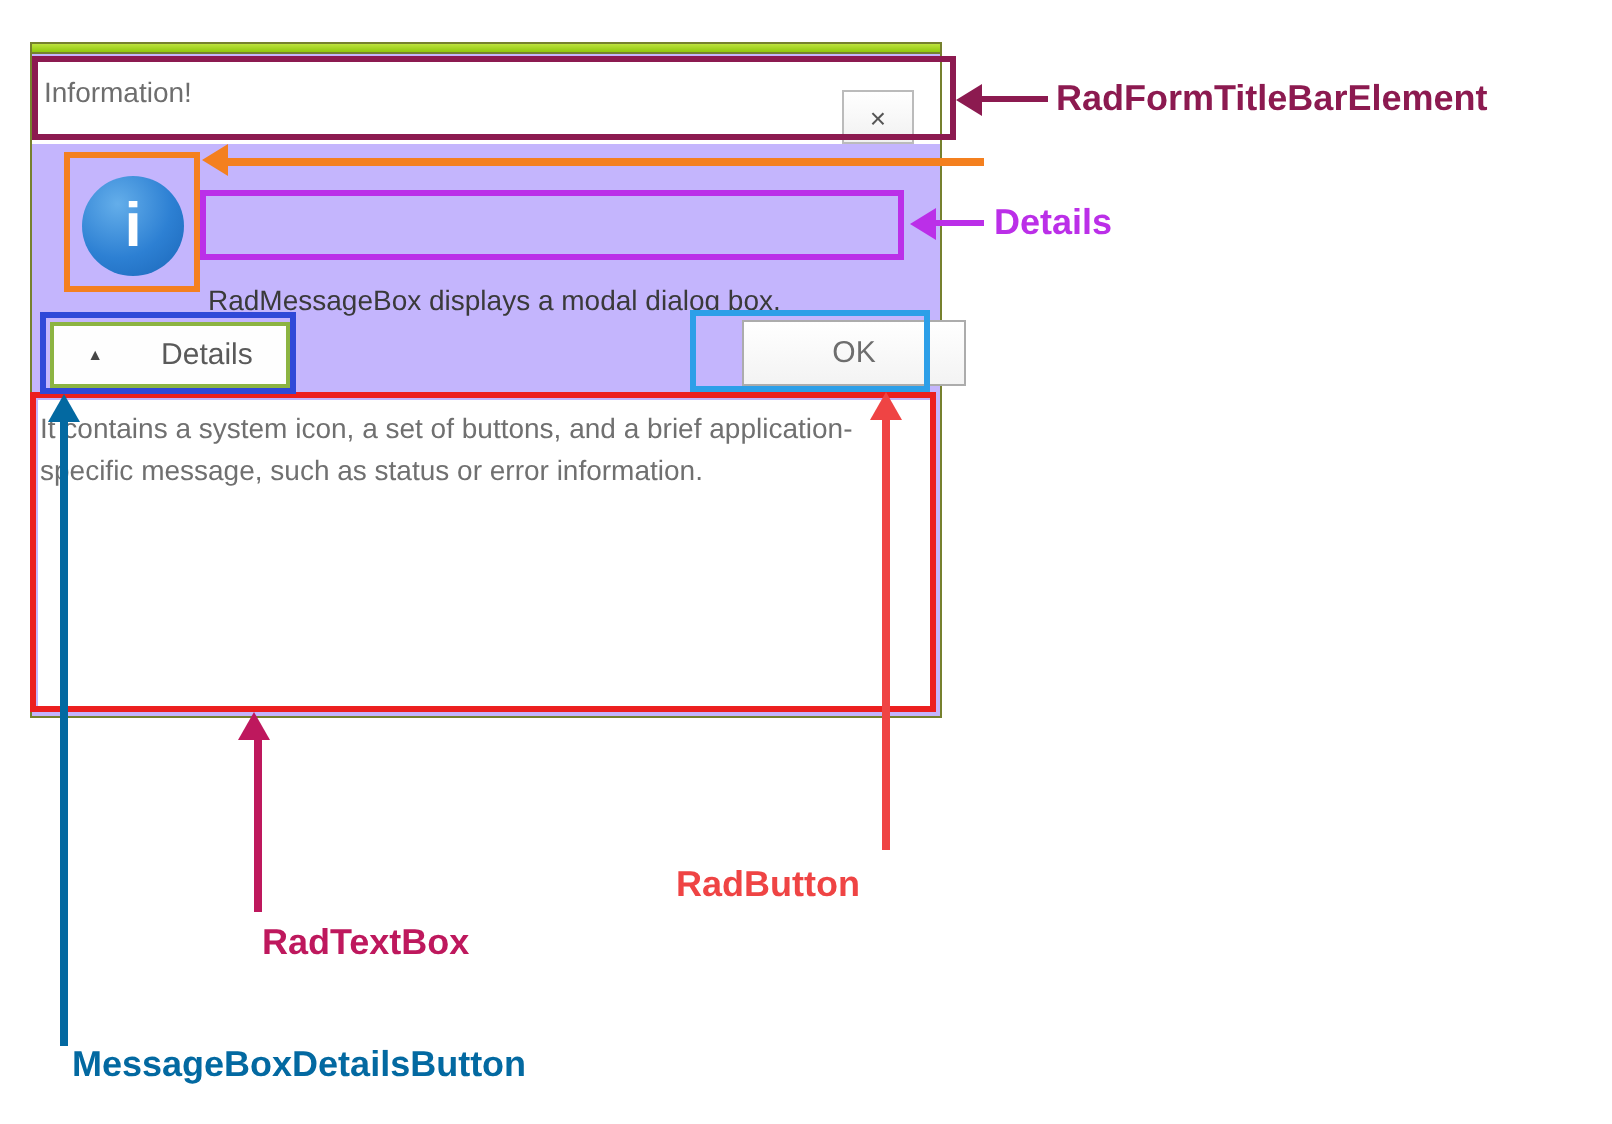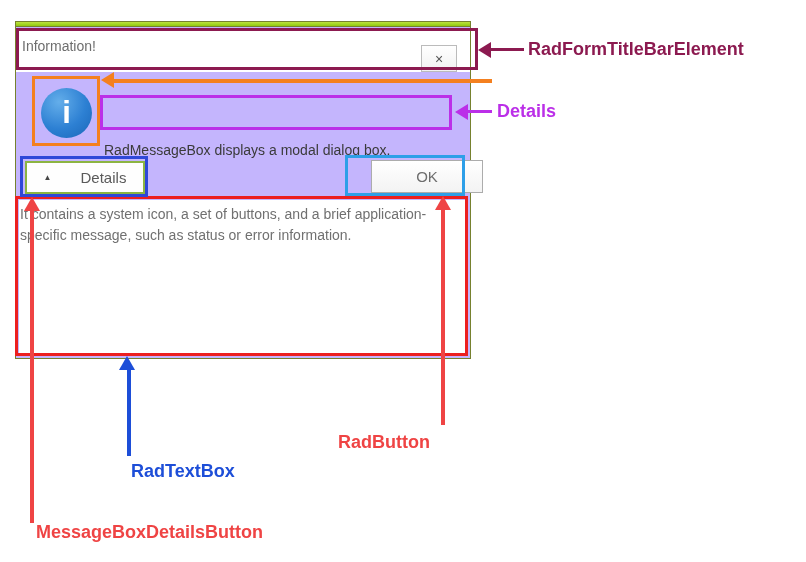--- a/index.html
+++ b/index.html
@@ -54,22 +54,22 @@
   .box-dodger { left:345px; top:155px; width:120px; height:41px;  border-color:#2D9FE8; }
 
   
   .hline, .vline { background:currentColor; }
   .head-left { width:0; height:0; border-top:8px solid transparent;
                border-bottom:8px solid transparent; border-right:13px solid currentColor; }
   .head-up   { width:0; height:0; border-left:8px solid transparent;
                border-right:8px solid transparent; border-bottom:14px solid currentColor; }
 
   .c-maroon { color:#8C1A50; } .c-orange { color:#F4801F; }
-  .c-purple { color:#BB2FE8; } .c-red    { color:#1d4ed8; }
-  .c-dodger { color:#ef4444; } .c-royal  { color:#ef4444; }
+  .c-purple { color:#BB2FE8; } .c-red    { color:#be185d; }
+  .c-dodger { color:#ef4444; } .c-royal  { color:#0369a1; }
 
   .alabel { font-size:18px; font-weight:700; white-space:nowrap; }
 
   .ar-maroon-head { left:478px; top:42px; }
   .ar-maroon-line { left:489px; top:48px; width:35px; height:3px; }
   .lab-maroon     { left:528px; top:39px; }
 
   .ar-orange-head { left:101px; top:72px; }
   .ar-orange-line { left:113px; top:79px; width:379px; height:4px; }
   .lab-orange     { left:499px; top:70px; }

